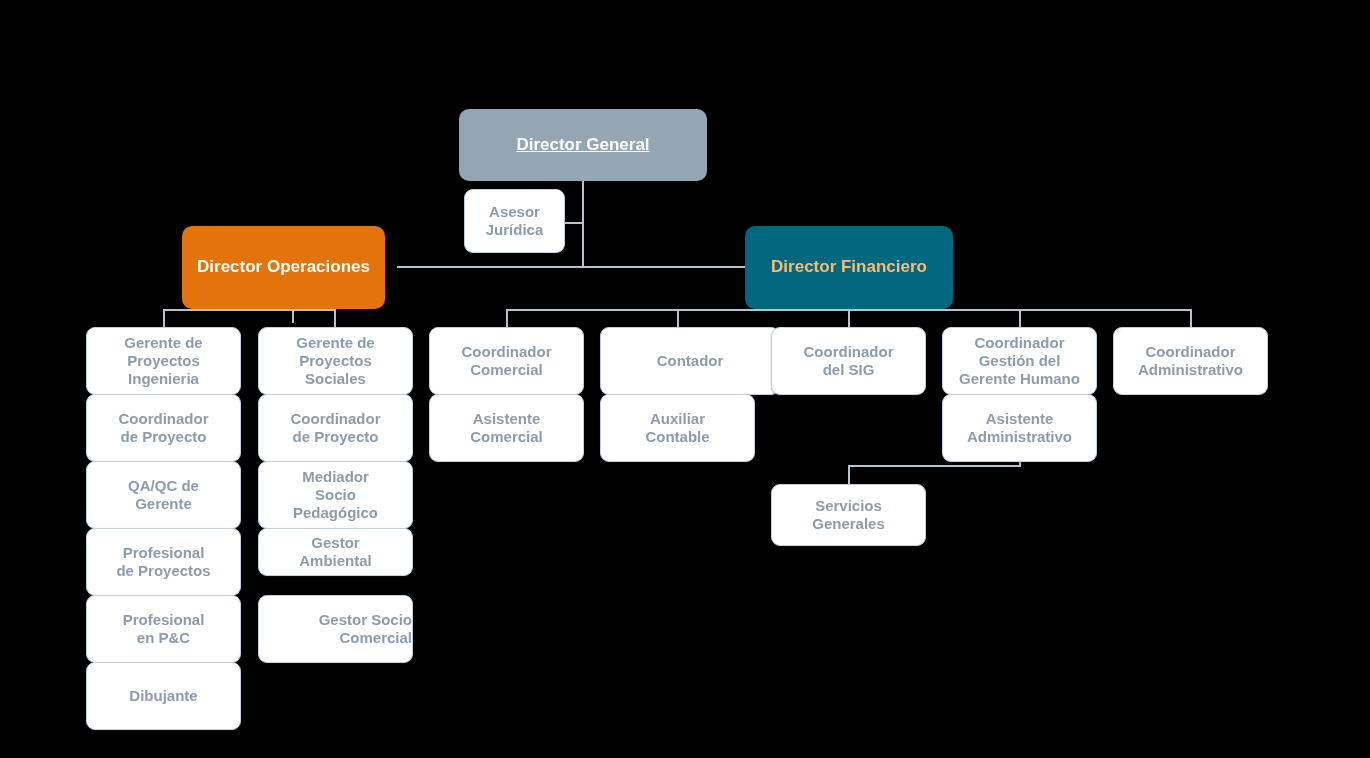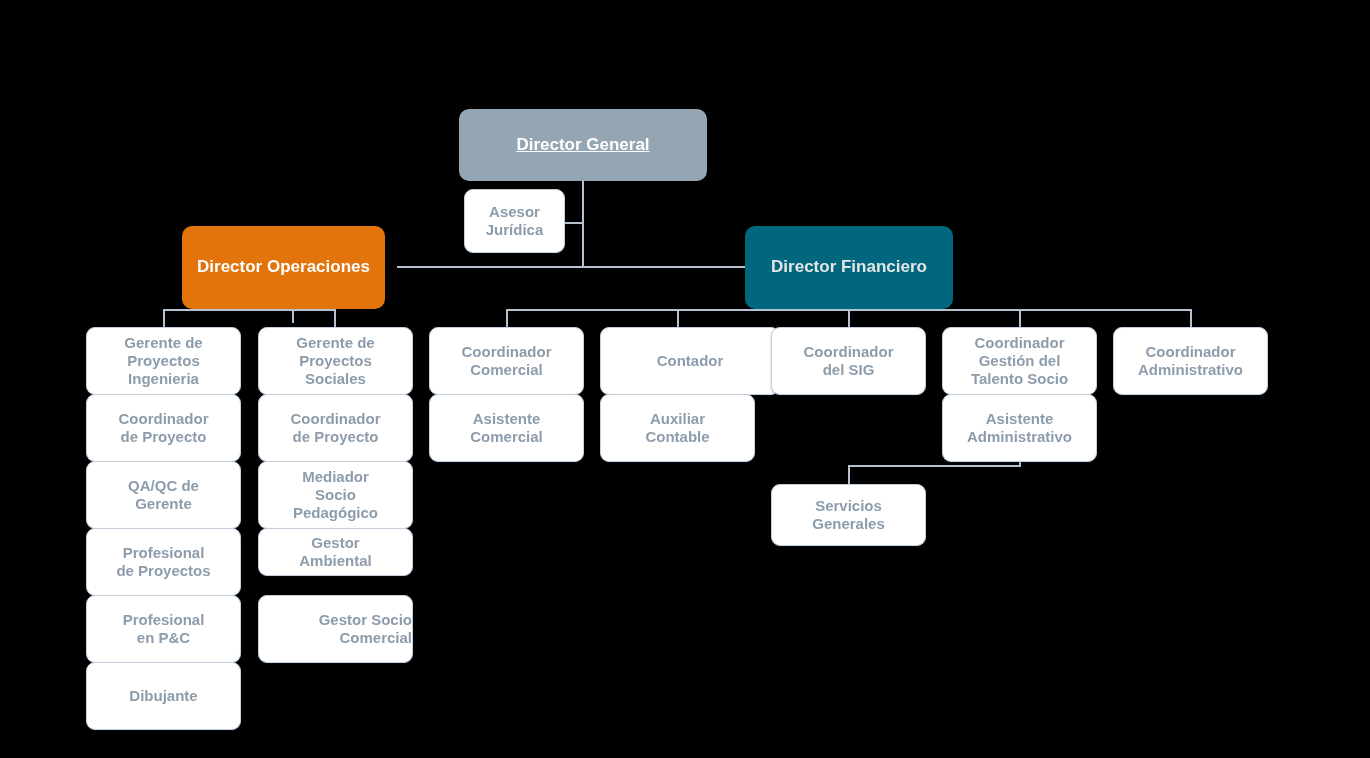--- a/index.html
+++ b/index.html
@@ -46,21 +46,21 @@
   .node-ops {
     background: #e2740b;
     color: #ffffff;
     font-size: 17px;
     font-weight: bold;
     border: none;
     border-radius: 10px;
   }
   .node-fin {
     background: #00677f;
-    color: #e5e5e5;
+    color: #fdba74;
     font-size: 17px;
     font-weight: bold;
     border: none;
     border-radius: 10px;
   }
   .node-adv {
     background: #ffffff;
     border: 1px solid #c3cfdd;
     color: #8d9cab;
     font-size: 15px;
@@ -190,21 +190,21 @@
   </div>
 
   <div class="node node-leaf" style="left:771px; top:327px; width:155px; height:68px; flex-direction:column;">
     <span>Coordinador</span>
     <span>del SIG</span>
   </div>
 
   <div class="node node-leaf" style="left:942px; top:327px; width:155px; height:68px; flex-direction:column;">
     <span>Coordinador</span>
     <span>Gestión del</span>
-    <span>Talento Socio</span>
+    <span>Gerente Humano</span>
   </div>
   <div class="node node-leaf" style="left:942px; top:394px; width:155px; height:68px; flex-direction:column;">
     <span>Asistente</span>
     <span>Administrativo</span>
   </div>
   <div class="node node-leaf" style="left:771px; top:484px; width:155px; height:62px; flex-direction:column;">
     <span>Servicios</span>
     <span>Generales</span>
   </div>
 

